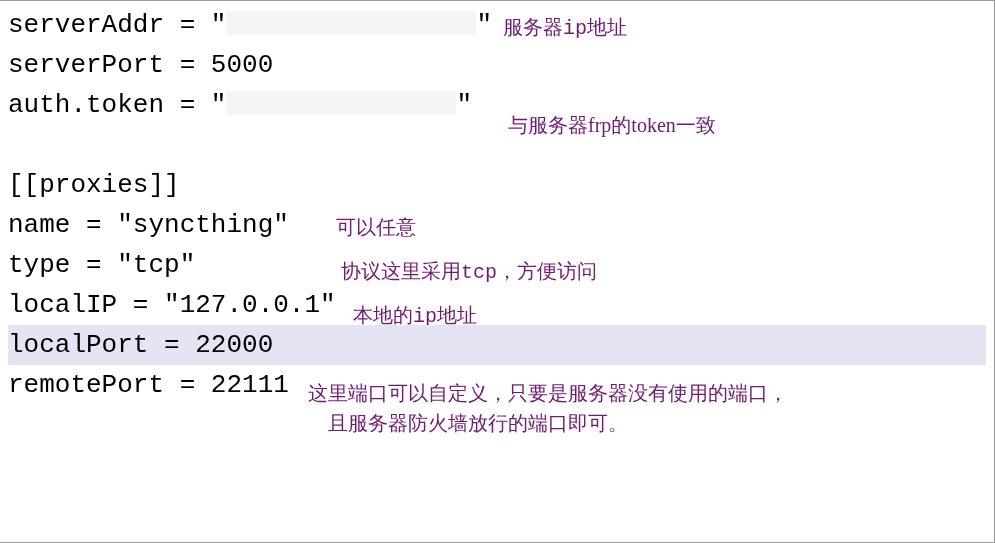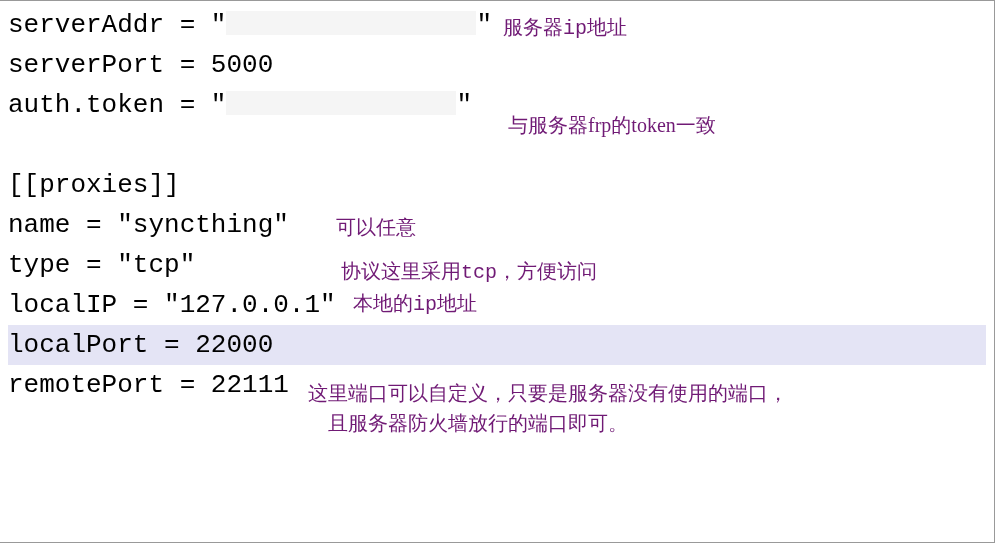--- a/index.html
+++ b/index.html
@@ -99,21 +99,21 @@
     <span class="annotation" style="left:328px; top:4px;">可以任意</span>
   </div>
 
   <div class="code-line">
     <span class="code-text">type = "tcp"</span>
     <span class="annotation" style="left:321px; top:8px;margin-left:12px;">协议这里采用tcp，方便访问</span>
   </div>
 
   <div class="code-line">
     <span class="code-text">localIP = "127.0.0.1"</span>
-    <span class="annotation" style="left:345px; top:0;">本地的ip地址</span>
+    <span class="annotation" style="left:345px; top:12px;">本地的ip地址</span>
   </div>
 
   <div class="code-line highlighted">
     <span class="code-text">localPort = 22000</span>
   </div>
 
   <div class="code-line">
     <span class="code-text">remotePort = 22111</span>
     <span class="annotation" style="left:300px; top:10px;">这里端口可以自定义，只要是服务器没有使用的端口，</span>
     <span class="annotation" style="left:320px; top:40px;">且服务器防火墙放行的端口即可。</span>

